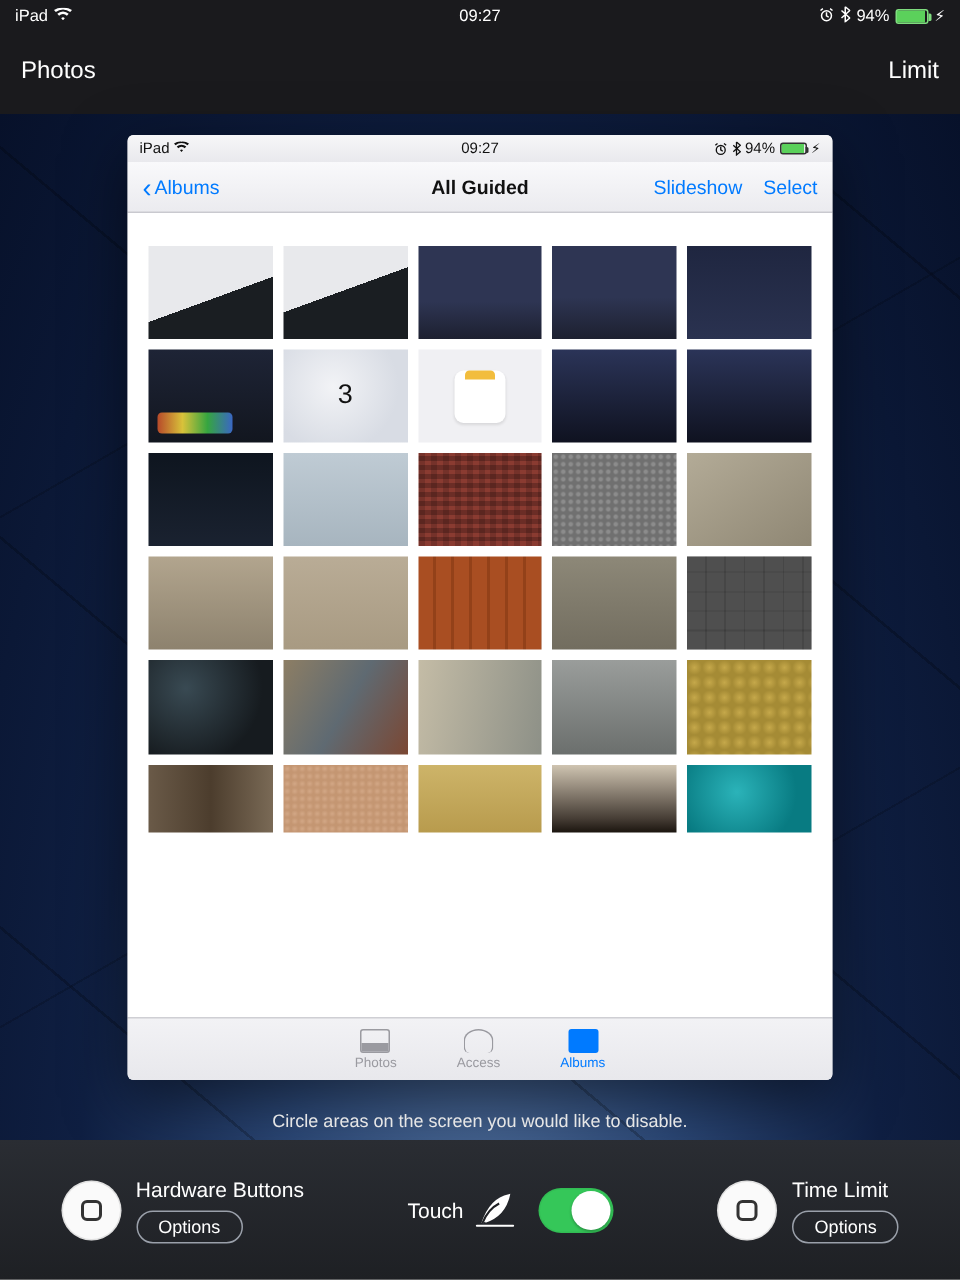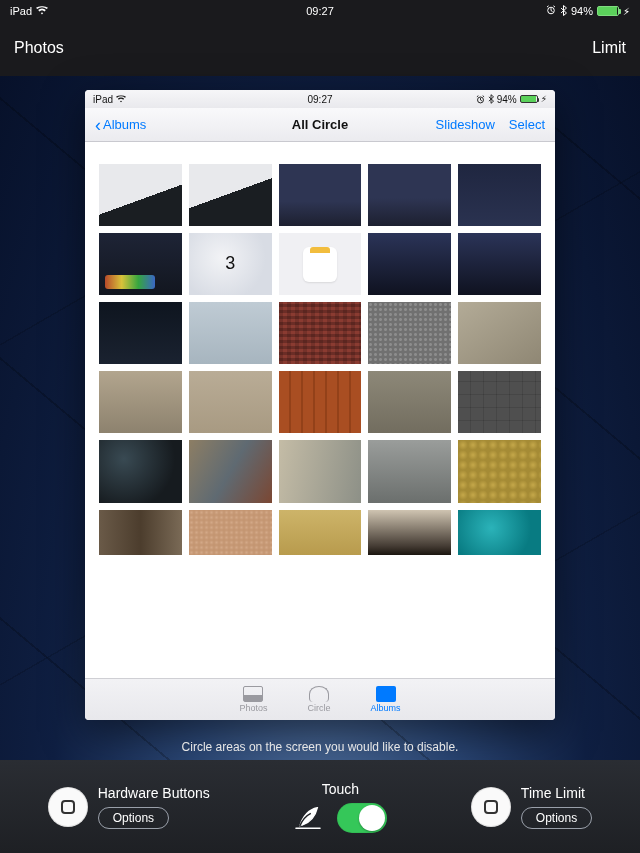--- a/index.html
+++ b/index.html
@@ -86,21 +86,21 @@
   .ic-albums::before{content:"";position:absolute;inset:2px;border-top-left-radius:2px;}
 
   
   .bottom { position:absolute; left:0; right:0; bottom:0; height:93px; background:linear-gradient(#2a2d33,#1e2024); display:flex; justify-content:space-around; align-items:center; padding:0 6px; }
   .group { display:flex; align-items:center; gap:10px; color:#fff; }
   .round { width:40px; height:40px; border-radius:50%; background:#fafafa; display:flex; align-items:center; justify-content:center; box-shadow:inset 0 0 0 1px rgba(0,0,0,.1); }
   .round .sq { width:14px; height:14px; border:2px solid #333; border-radius:4px; }
   .col { display:flex; flex-direction:column; align-items:flex-start; gap:6px; }
   .col .lbl { font-size:14px; font-weight:400; }
   .pill { font-size:12px; color:#fff; border:1px solid #9aa0aa; border-radius:999px; padding:3px 14px; }
-  .touch-group { display:flex; flex-direction:column; align-items:center; gap:6px; }
+  .touch-group { display:flex; flex-direction:row; align-items:center; gap:6px; }
   .touch-group .lbl { font-size:14px; font-weight:400; color:#fff;}
   .row { display:flex; align-items:center; gap:14px;}
   .quill { width:30px; height:26px; color:#fff; }
   .switch { width:50px; height:30px; border-radius:999px; background:#35c759; position:relative; box-shadow:inset 0 0 0 1px rgba(0,0,0,.05); }
   .switch::after { content:""; position:absolute; right:2px; top:2px; width:26px; height:26px; background:#fff; border-radius:50%; box-shadow:0 1px 2px rgba(0,0,0,.3);}
 </style>
 </head>
 <body>
 
 <div class="top-status">
@@ -161,21 +161,21 @@
         <span>94%</span>
         <span class="batt2"></span>
         <span style="font-size:9px;">⚡︎</span>
       </span>
     </div>
     <div class="p-nav">
       <div class="back">
         <span class="chev">‹</span>
         <span>Albums</span>
       </div>
-      <div class="center">All Circle</div>
+      <div class="center">All Guided</div>
       <div class="rbtns">
         <span>Slideshow</span>
         <span>Select</span>
       </div>
     </div>
     <div class="grid-wrap">
       <div class="grid">
         <div class="thumb r1a"></div>
         <div class="thumb r1b"></div>
         <div class="thumb r1c"></div>
@@ -208,21 +208,21 @@
         <div class="thumb last-row r6e"></div>
       </div>
     </div>
     <div class="p-tabbar">
       <div class="p-tab">
         <div class="ic ic-photos"></div>
         <span>Photos</span>
       </div>
       <div class="p-tab">
         <div class="ic ic-shared"></div>
-        <span>Circle</span>
+        <span>Access</span>
       </div>
       <div class="p-tab active">
         <div class="ic ic-albums"></div>
         <span>Albums</span>
       </div>
     </div>
   </div>
   <div class="hint">Circle areas on the screen you would like to disable.</div>
 </div>
 

